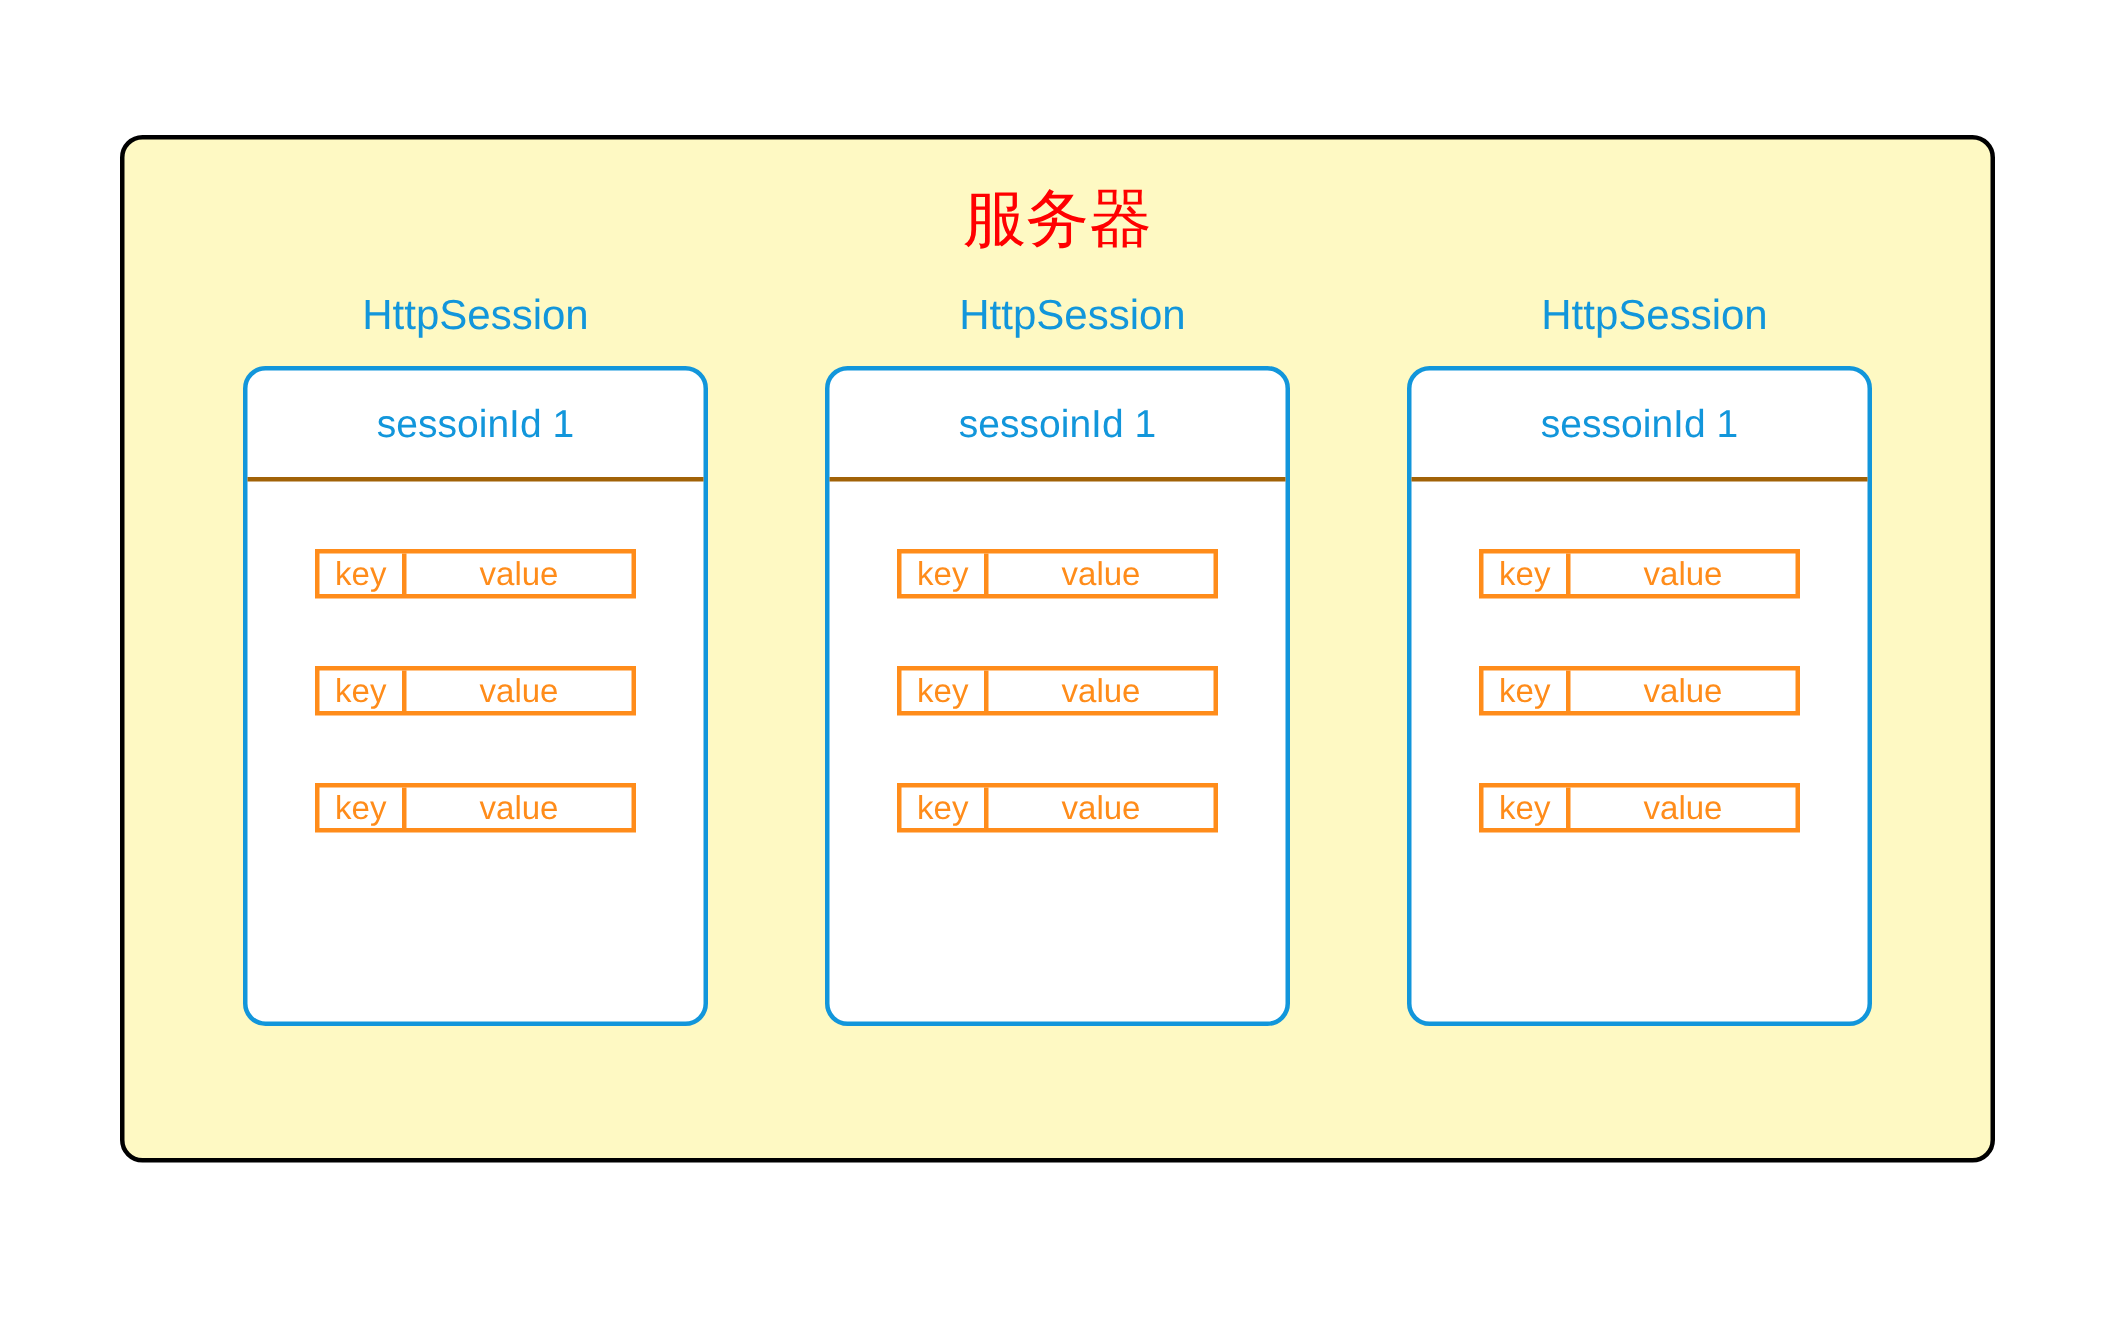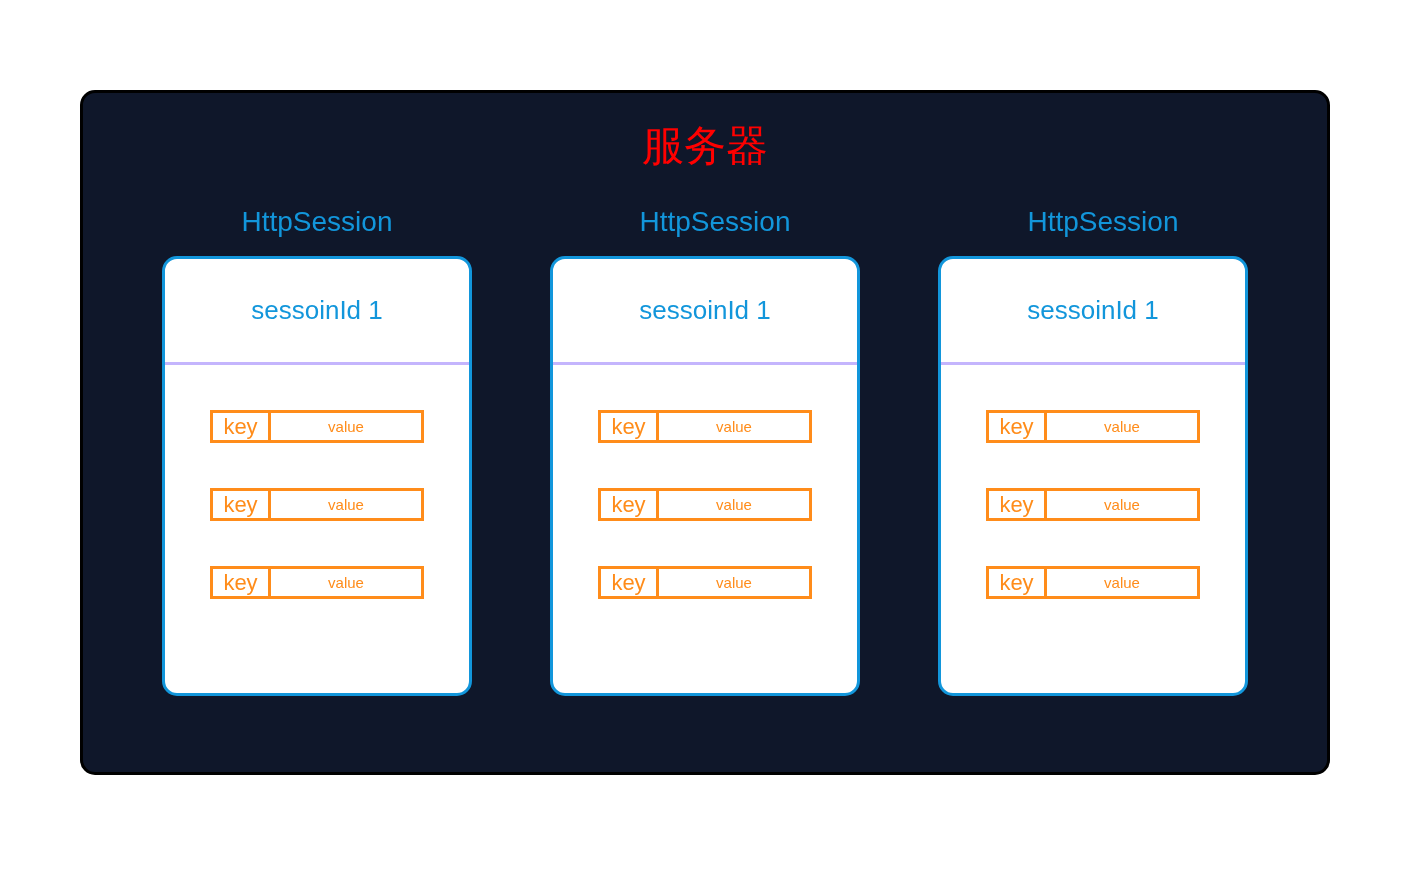--- a/index.html
+++ b/index.html
@@ -15,55 +15,55 @@
       position: relative;
     }
     .server-container {
       position: absolute;
       left: 80px;
       top: 90px;
       width: 1250px;
       height: 685px;
       border: 3px solid #000;
       border-radius: 15px;
-      background: #0f172a;
+      background: #fef9c3;
     }
     .server-title {
       text-align: center;
       font-size: 42px;
       color: #ff0000;
       margin-top: 25px;
       font-weight: normal;
     }
     .sessions-row {
       display: flex;
       justify-content: space-around;
-      margin-top: 32px;
+      margin-top: 20px;
       padding: 0 40px;
     }
     .session-group {
       display: flex;
       flex-direction: column;
       align-items: center;
     }
     .session-label {
       font-size: 28px;
       color: #1296db;
       margin-bottom: 18px;
     }
     .session-box {
       width: 310px;
       height: 440px;
       border: 3px solid #1296db;
       border-radius: 15px;
       background: #fff;
     }
     .session-header {
-      height: 106px;
-      border-bottom: 3px solid #c4b5fd;
+      height: 74px;
+      border-bottom: 3px solid #a16207;
       display: flex;
       align-items: center;
       justify-content: center;
       font-size: 26px;
       color: #1296db;
     }
     .session-body {
       padding: 45px 45px 30px 45px;
       display: flex;
       flex-direction: column;
@@ -81,21 +81,21 @@
       align-items: center;
       justify-content: center;
       font-size: 22px;
       color: #ff8c1a;
     }
     .kv-value {
       flex: 1;
       display: flex;
       align-items: center;
       justify-content: center;
-      font-size: 15px;
+      font-size: 22px;
       color: #ff8c1a;
     }
     
     .session-group:nth-child(2) .session-label { margin-left: 20px; }
     .session-group:nth-child(3) .session-label { margin-left: 20px; }
   </style>
 </head>
 <body>
 
 <div class="server-container">

